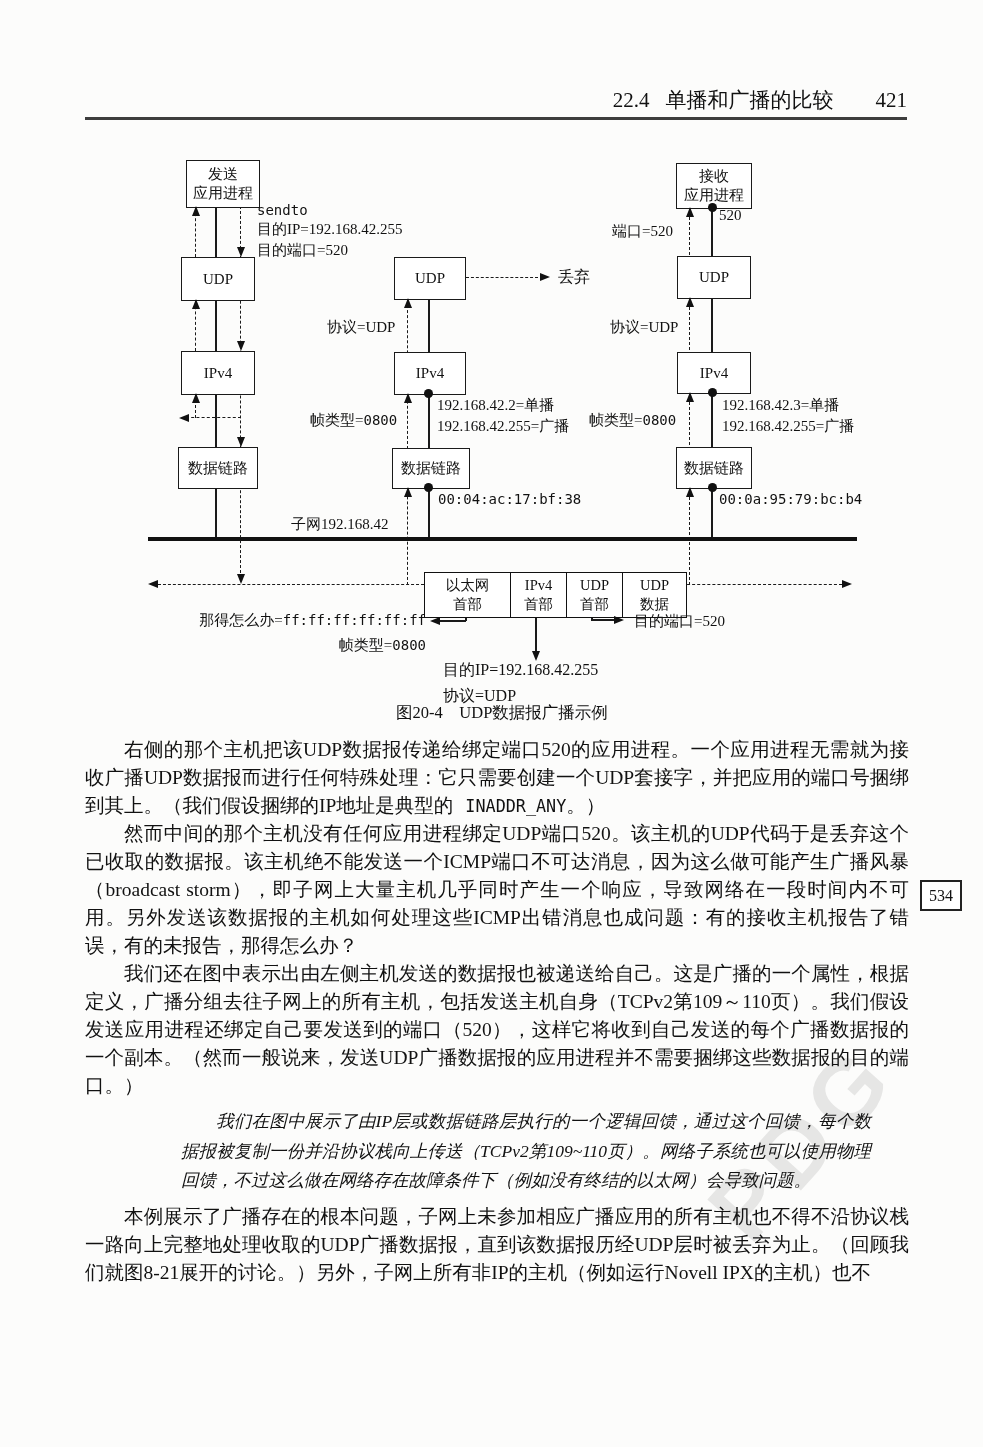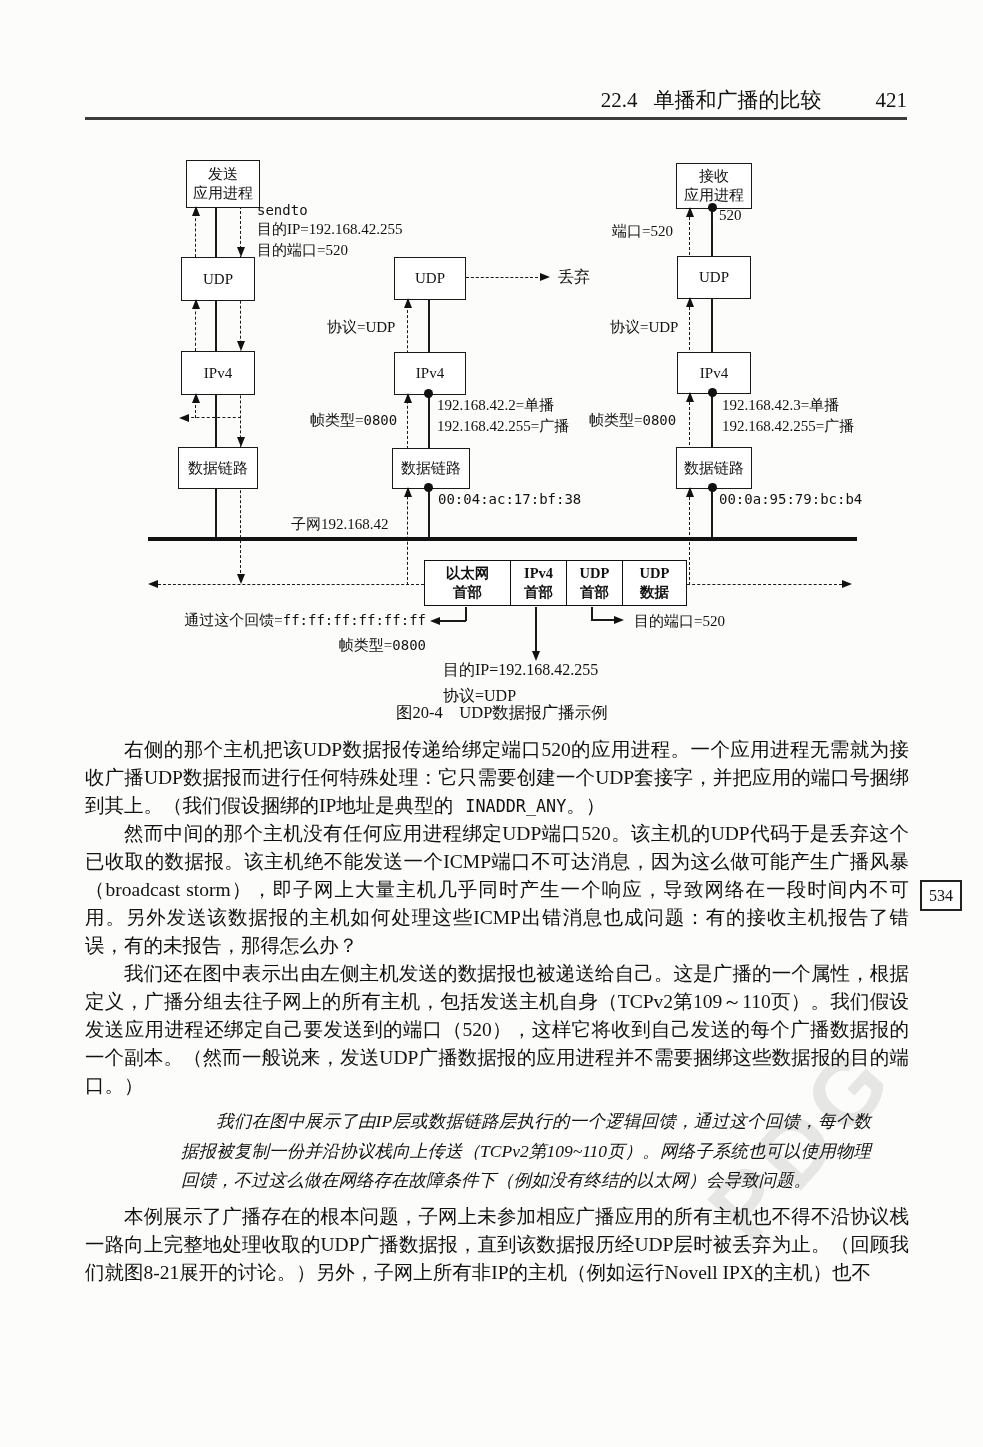--- a/index.html
+++ b/index.html
@@ -5,21 +5,21 @@
   html,body{margin:0;padding:0;background:#e8e8e6;}
   .page{
     position:relative; width:983px; height:1447px; background:#fcfcfb;
     font-family:"Liberation Serif","DejaVu Serif","DejaVu Sans",serif;
     color:#111; overflow:hidden;
   }
   .abs{position:absolute;}
   
   .hdr{display:flex; justify-content:flex-end; align-items:baseline; font-size:21px;}
   .hdr .sec{margin-right:16px;}
-  .hdr .pg{margin-left:54px;}
+  .hdr .pg{margin-left:42px;}
   .rule{background:#3d3d3d; height:2.5px;}
   
   .box{
     border:1.6px solid #1a1a1a; background:#fff; z-index:3;
     display:flex; flex-direction:column; align-items:center; justify-content:center;
     font-size:15px; line-height:19px; text-align:center;
   }
   .vsolid{width:1.5px; background:#1a1a1a; z-index:1;}
   .hsolid{height:1.5px; background:#1a1a1a; z-index:1;}
   .vdash{width:0; border-left:1.6px dashed #1a1a1a; z-index:1;}
@@ -173,21 +173,21 @@
       <div class="abs lbl mono" style="left:719px; top:490px;">00:0a:95:79:bc:b4</div>
     </div>
 
     <div class="abs subnet" style="left:148px; top:537px; width:709px;"></div>
 
     <div class="abs hdash" style="left:158px; top:584px; width:266px;"></div>
     <div class="abs arr left" style="left:148px; top:580px;"></div>
     <div class="abs hdash" style="left:682px; top:584px; width:160px;"></div>
     <div class="abs arr right" style="left:842px; top:580px;"></div>
 
-    <div class="abs frame" style="left:424px; top:560px;font-weight:bold;">
+    <div class="abs frame" style="left:424px; top:572px;">
       <div class="fcell" style="width:85px; height:44px;">
         <span>以太网</span>
         <span>首部</span>
       </div>
       <div class="fcell" style="width:55px; height:44px;">
         <span>IPv4</span>
         <span>首部</span>
       </div>
       <div class="fcell" style="width:55px; height:44px;">
         <span>UDP</span>
@@ -196,21 +196,21 @@
       <div class="fcell" style="width:63px; height:44px;">
         <span>UDP</span>
         <span>数据</span>
       </div>
     </div>
 
     <div class="abs vsolid" style="left:465.3px; top:607px; height:14px;"></div>
     <div class="abs hsolid" style="left:440px; top:620px; width:26px;"></div>
     <div class="abs arr left" style="left:430px; top:616.5px;"></div>
     <div class="abs lbl" style="left:170px; top:611px; width:256px; text-align:right;">
-      <span>通过这个回馈=</span><span class="mono">ff:ff:ff:ff:ff:ff</span>
+      <span>那得怎么办=</span><span class="mono">ff:ff:ff:ff:ff:ff</span>
     </div>
     <div class="abs lbl" style="left:282px; top:636px; width:144px; text-align:right;">
       <span>帧类型=</span><span class="mono">0800</span>
     </div>
     <div class="abs vsolid" style="left:535.3px; top:607px; height:46px;"></div>
     <div class="abs arr down" style="left:531.5px; top:651px;"></div>
     <div class="abs lbl" style="left:443px; top:661px; font-size:16px;">目的IP=192.168.42.255</div>
     <div class="abs lbl" style="left:443px; top:687px; font-size:16px;">协议=UDP</div>
     <div class="abs vsolid" style="left:591.3px; top:607px; height:13px;"></div>
     <div class="abs hsolid" style="left:591.3px; top:619px; width:25px;"></div>

